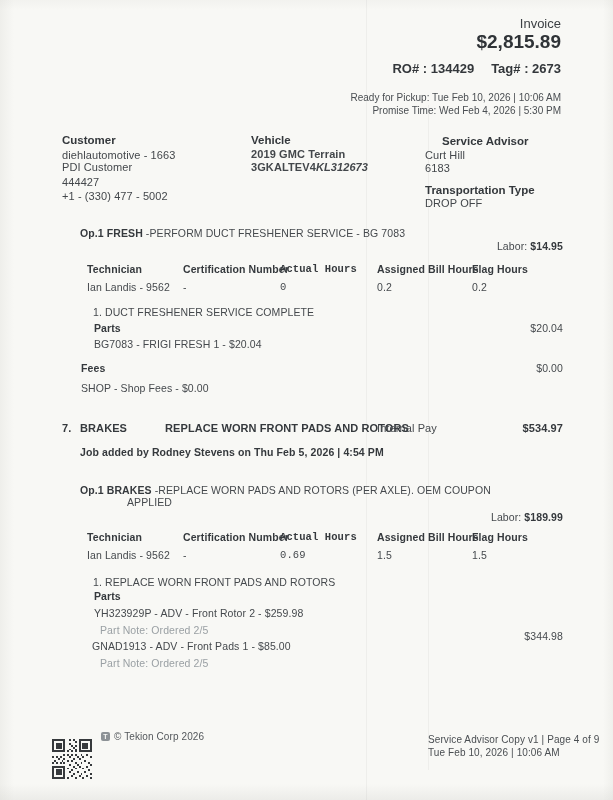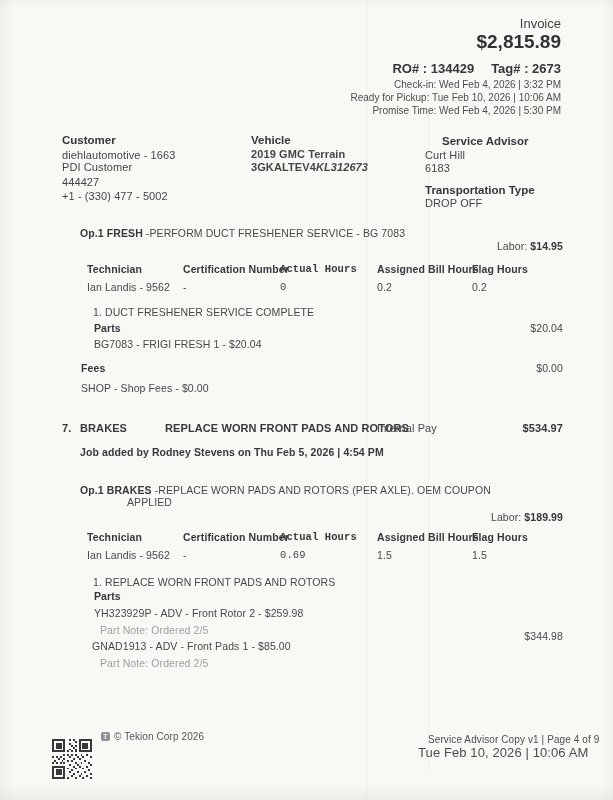--- a/index.html
+++ b/index.html
@@ -43,21 +43,20 @@
 
   <div class="crease" style="left:366px;top:0;height:800px;"></div>
   <div class="crease" style="left:428px;top:105px;height:665px;"></div>
 
   <div class="abs hdr-right" style="top:16px;font-size:13px;color:#3b3f43;">Invoice</div>
   <div class="abs hdr-right" style="top:31px;font-size:19px;font-weight:700;color:#2f3337;">$2,815.89</div>
 
   <div class="abs hdr-right" style="top:61px;font-size:13px;font-weight:700;color:#33373b;">
     <span>RO# : 134429</span><span style="display:inline-block;width:17px;"></span><span>Tag# : 2673</span>
   </div>
-  <div class="abs hdr-right dateline" style="top:78px;">Check-in: Wed Feb 4, 2026 | 3:32 PM</div>
   <div class="abs hdr-right dateline" style="top:91px;margin-left:28px;">Ready for Pickup: Tue Feb 10, 2026 | 10:06 AM</div>
   <div class="abs hdr-right dateline" style="top:104px;">Promise Time: Wed Feb 4, 2026 | 5:30 PM</div>
 
   <div class="abs heading" style="left:62px;top:134px;">Customer</div>
   <div class="abs t line11" style="left:62px;top:149px;">diehlautomotive - 1663</div>
   <div class="abs t line11" style="left:62px;top:161px;">PDI Customer</div>
   <div class="abs t line11" style="left:62px;top:176px;">444427</div>
   <div class="abs t line11" style="left:62px;top:190px;">+1 - (330) 477 - 5002</div>
 
   <div class="abs heading" style="left:251px;top:134px;">Vehicle</div>
@@ -175,15 +174,15 @@
       <path d="M9 13h1v1H9zM13 13h1v1h-1zM20 13h1v1h-1zM11 14h1v1h-1zM14 14h1v1h-1zM18 14h1v1h-1zM8 15h1v1H8zM12 15h1v1h-1zM16 15h1v1h-1z"></path>
       <path d="M10 16h1v1h-1zM19 16h1v1h-1zM9 17h1v1H9zM13 17h1v1h-1zM17 17h1v1h-1zM11 18h1v1h-1zM15 18h1v1h-1zM20 18h1v1h-1z"></path>
       <path d="M10 19h1v1h-1zM14 19h1v1h-1zM18 19h1v1h-1zM8 20h1v1H8zM12 20h1v1h-1zM16 20h1v1h-1zM20 20h1v1h-1z"></path>
     </g>
   </svg>
 
   <div class="tek-logo">T</div>
   <div class="abs t" style="left:114px;top:730px;font-size:10px;color:#54585c;">© Tekion Corp 2026</div>
 
   <div class="abs t" style="left:428px;top:733px;font-size:10px;color:#4a4e52;">Service Advisor Copy v1 | Page 4 of 9</div>
-  <div class="abs t" style="left:418px;top:746px;font-size:13px;color:#4a4e52;">Tue Feb 10, 2026 | 10:06 AM</div>
+  <div class="abs t" style="left:428px;top:746px;font-size:10px;color:#4a4e52;">Tue Feb 10, 2026 | 10:06 AM</div>
 
 </div>
 
 </body></html>

